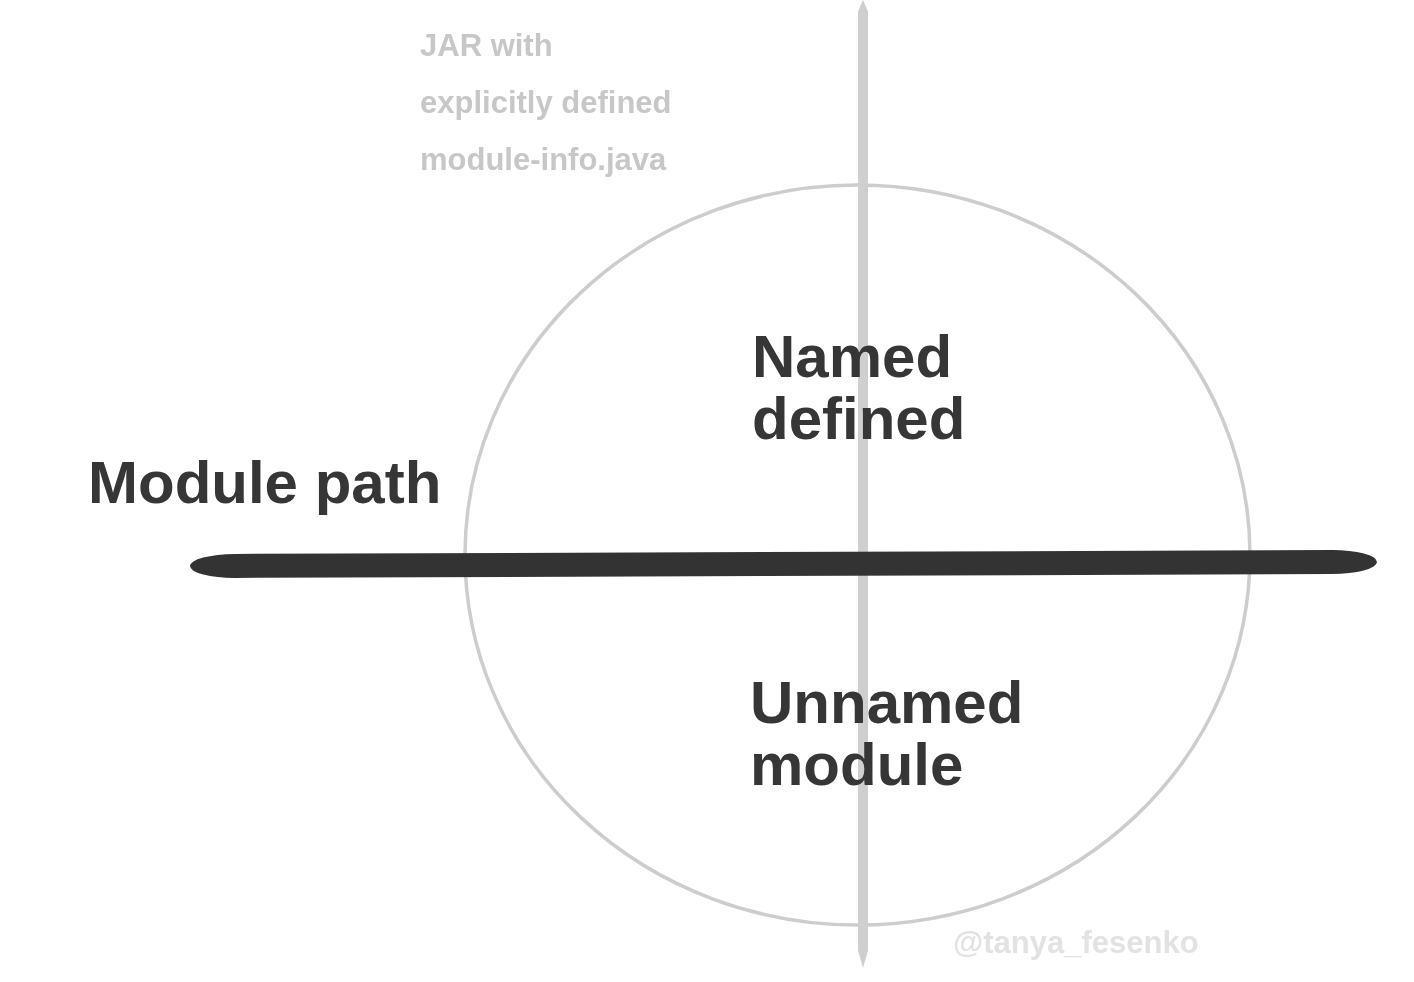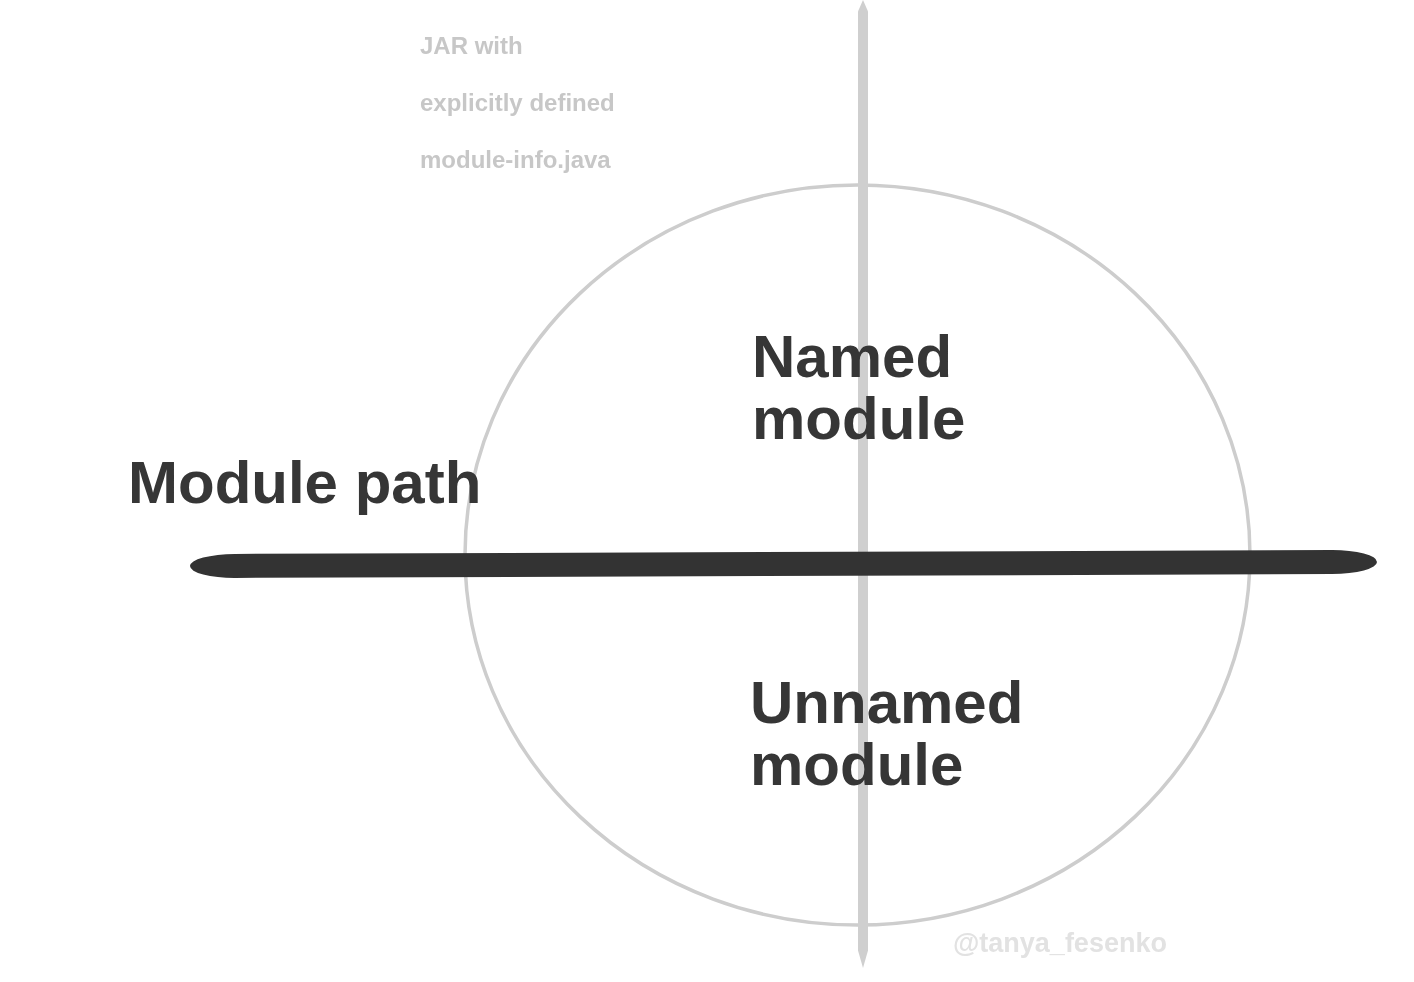--- a/index.html
+++ b/index.html
@@ -40,39 +40,39 @@
   }
 
   .label {
     position: absolute;
     font-weight: 700;
     white-space: pre-line;
     z-index: 4;
   }
   .label-gray {
     color: #c7c7c7;
-    font-size: 24px;
+    font-size: 31px;
     line-height: 57px;
   }
   .label-dark {
     color: #363636;
     font-size: 60px;
     line-height: 62px;
   }
   .label-watermark {
     color: #e2e2e2;
-    font-size: 27px;
+    font-size: 31px;
     line-height: 36px;
     z-index: 2;
   }
 
   .pos-jar        { left: 420px; top: 17px; }
   .pos-plainjar   { left: 983px; top: 64px; line-height: 40px; }
   .pos-named      { left: 752px; top: 326px; }
-  .pos-modulepath { left: 88px;  top: 452px; margin-left: 40px; }
+  .pos-modulepath { left: 88px;  top: 452px; }
   .pos-classpath  { left: 118px; top: 613px; }
   .pos-unnamed    { left: 750px; top: 672px; }
   .pos-watermark  { left: 953px; top: 925px; }
 </style>
 </head>
 <body>
 
 <div class="stage">
 
   <svg class="layer" style="z-index:1;" viewBox="0 0 1414 982">
@@ -82,21 +82,21 @@
   <div class="v-line"></div>
 
   <div class="h-line"></div>
 
   <div class="label label-gray pos-jar">JAR with
 explicitly defined
 module-info.java</div>
 
 
   <div class="label label-dark pos-named">Named
-module</div>
+defined</div>
 
   <div class="label label-dark pos-modulepath">Module path</div>
 
 
   <div class="label label-dark pos-unnamed">Unnamed
 module</div>
 
   <div class="label label-watermark pos-watermark">@tanya_fesenko</div>
 
 </div>

